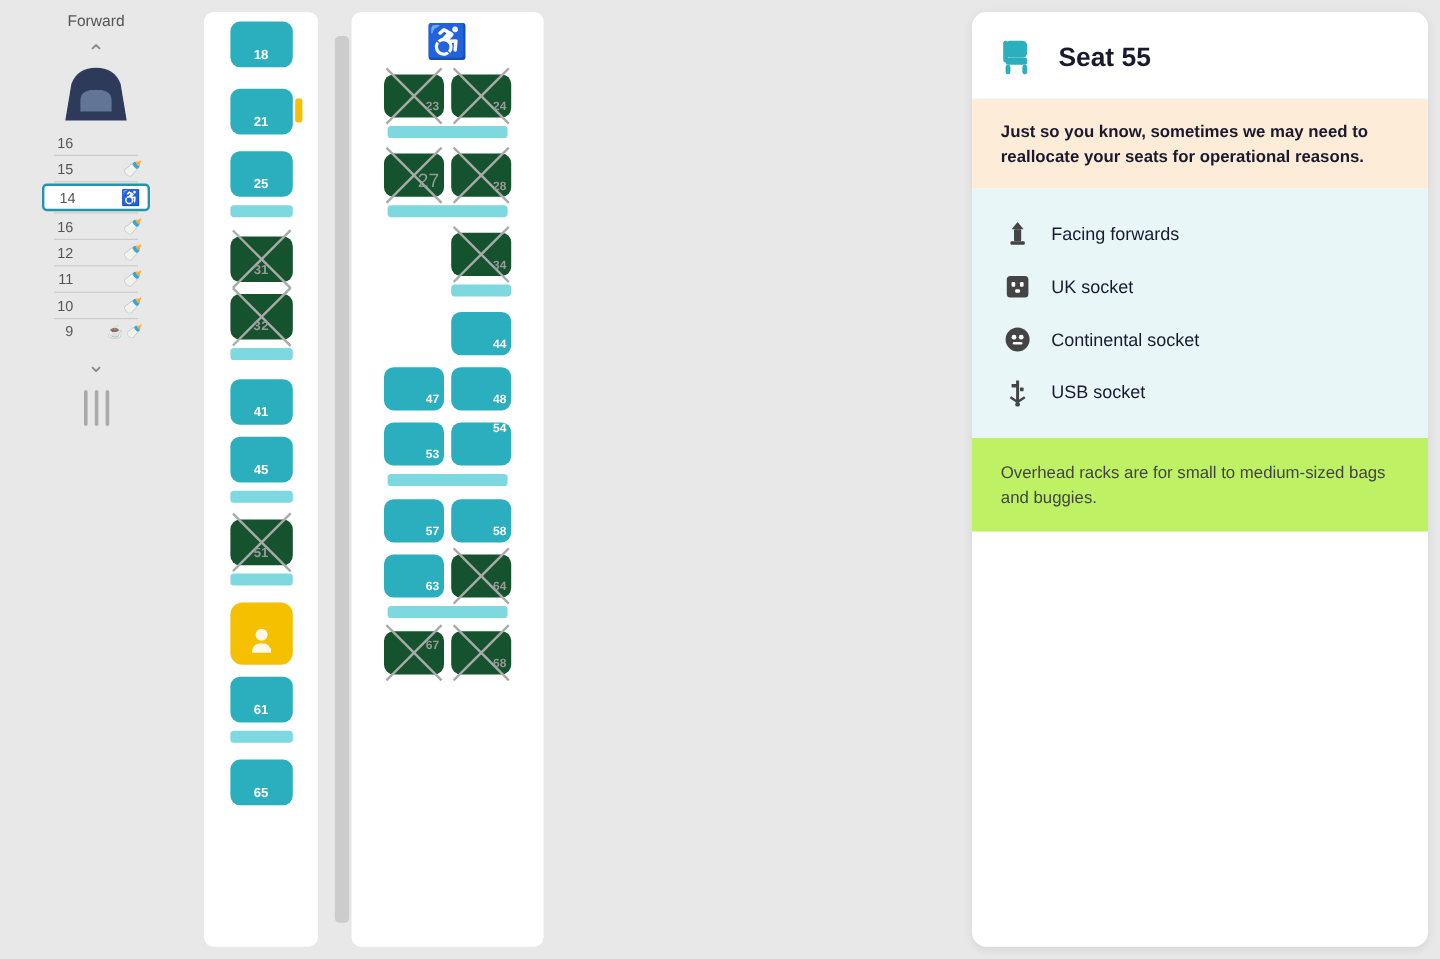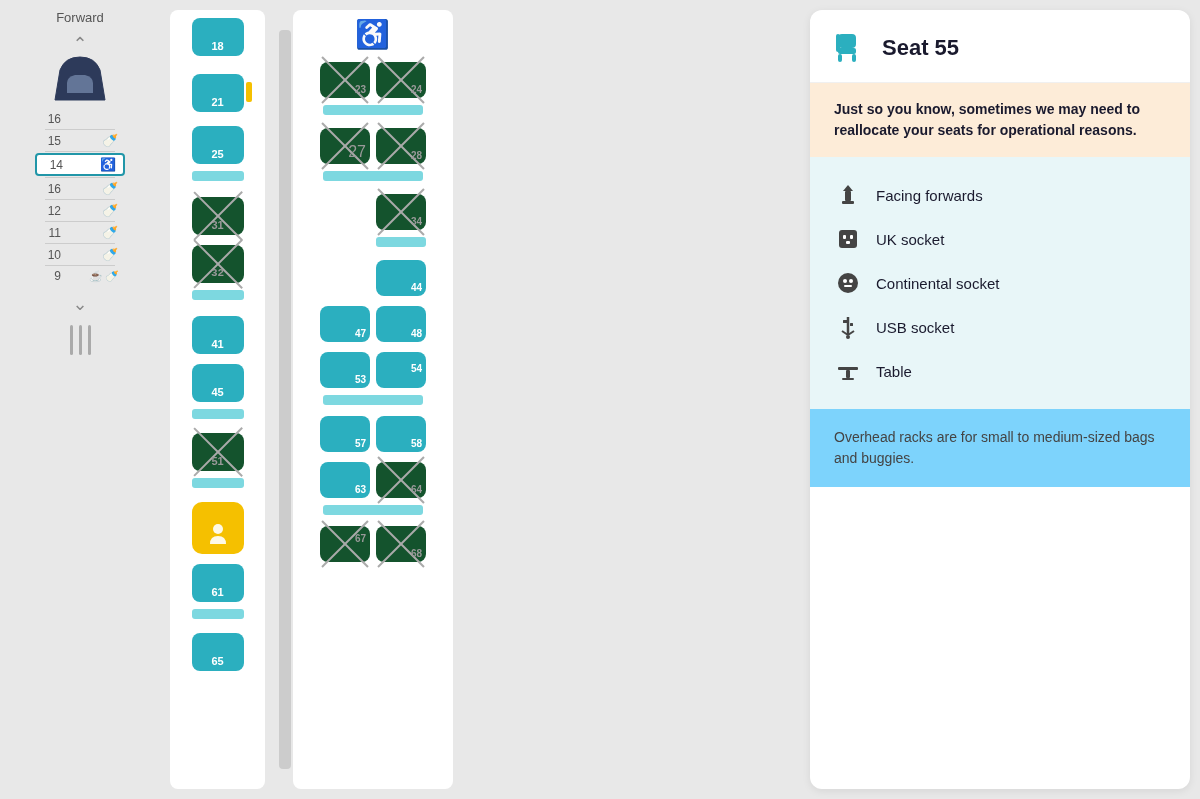--- a/index.html
+++ b/index.html
@@ -212,21 +212,21 @@
     .feature-label {
       font-size: 15px;
       color: #1a1a2e;
     }
 
     .overhead-note {
       padding: 18px 24px;
       font-size: 14px;
       color: #444;
       line-height: 1.5;
-      background: #7dd3fc;
+      background: #bef264;
     }
 
     .left-panel {
       display: flex;
       flex-direction: row;
       gap: 0;
       flex: 1;
       padding: 10px;
     }
   </style>
@@ -446,21 +446,21 @@
       <div class="seat seat-available" style="width:50px;height:36px;border-radius:8px;justify-content:flex-end;align-items:flex-end;padding-bottom:3px;padding-right:4px;">
         <span style="font-size:10px;font-weight:700;color:white;">48</span>
       </div>
     </div>
     <div style="height:4px;"></div>
 
     <div class="seat-row">
       <div class="seat seat-available" style="width:50px;height:36px;border-radius:8px;justify-content:flex-end;align-items:flex-end;padding-bottom:3px;padding-right:4px;">
         <span style="font-size:10px;font-weight:700;color:white;">53</span>
       </div>
-      <div class="seat seat-available" style="width:50px;height:36px;border-radius:8px;justify-content:flex-end;align-items:center;padding-bottom:3px;padding-right:4px;">
+      <div class="seat seat-available" style="width:50px;height:36px;border-radius:8px;justify-content:flex-end;align-items:flex-start;padding-bottom:3px;padding-right:4px;">
         <span style="font-size:10px;font-weight:700;color:white;">54</span>
       </div>
     </div>
 
     <div class="table-bar table-bar-wide"></div>
     <div style="height:4px;"></div>
 
     <div class="seat-row">
       <div class="seat seat-available" style="width:50px;height:36px;border-radius:8px;justify-content:flex-end;align-items:flex-end;padding-bottom:3px;padding-right:4px;">
         <span style="font-size:10px;font-weight:700;color:white;">57</span>
@@ -559,30 +559,20 @@
           <line x1="12" y1="20" x2="18" y2="16" stroke="#444" stroke-width="2"></line>
           <rect x="7" y="5" width="5" height="3" rx="0.5" fill="#444"></rect>
           <rect x="14" y="8" width="3" height="3" rx="0.5" fill="#444"></rect>
           <circle cx="12" cy="22" r="2" fill="#444"></circle>
         </svg>
       </div>
       <span class="feature-label">USB socket</span>
     </div>
 
 
-    <div class="feature-item">
-      <div class="feature-icon">
-        <svg width="24" height="24" viewBox="0 0 24 24">
-          <rect x="2" y="8" width="20" height="3" rx="1" fill="#444"></rect>
-          <rect x="10" y="11" width="4" height="8" rx="1" fill="#444"></rect>
-          <rect x="6" y="19" width="12" height="2" rx="1" fill="#444"></rect>
-        </svg>
-      </div>
-      <span class="feature-label">Table</span>
-    </div>
 
   </div>
 
   <div class="overhead-note">
     <p>Overhead racks are for small to medium-sized bags and buggies.</p>
   </div>
 
 </div>
 
 </body></html>

